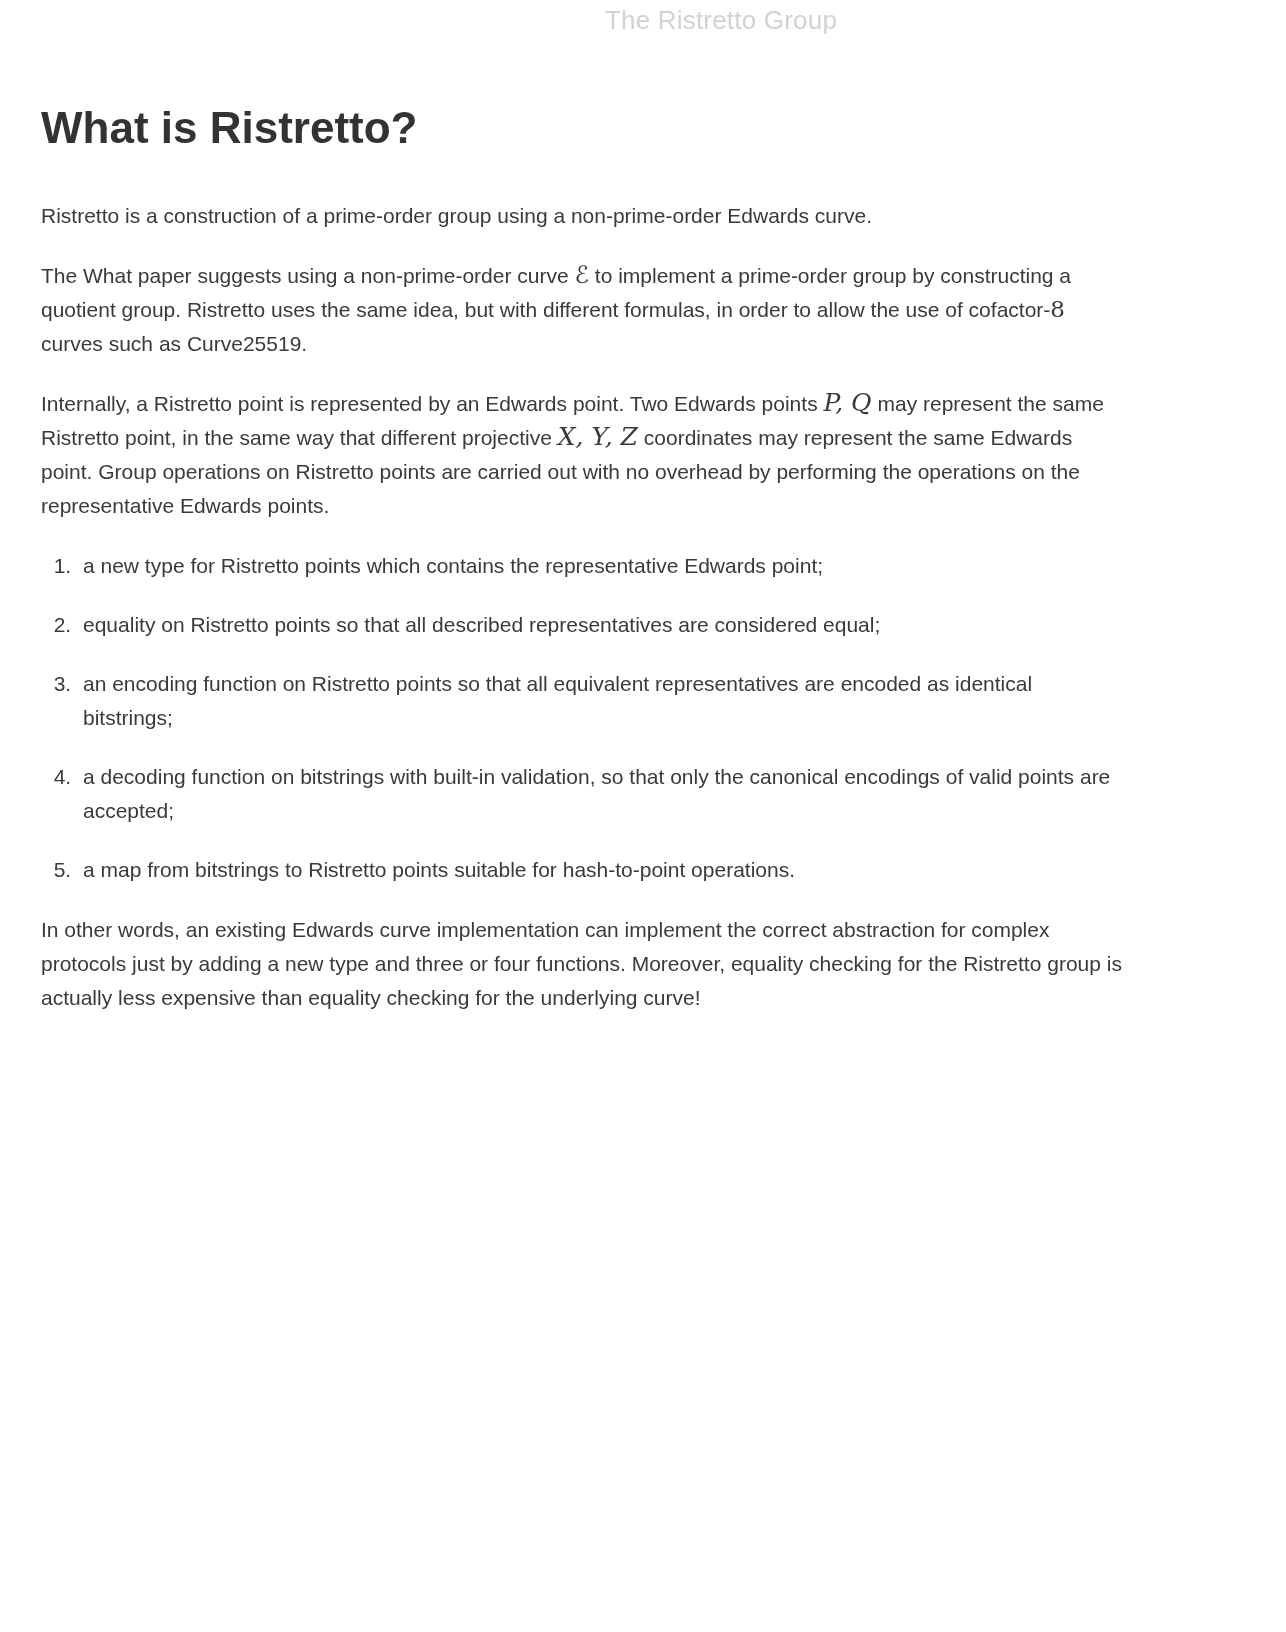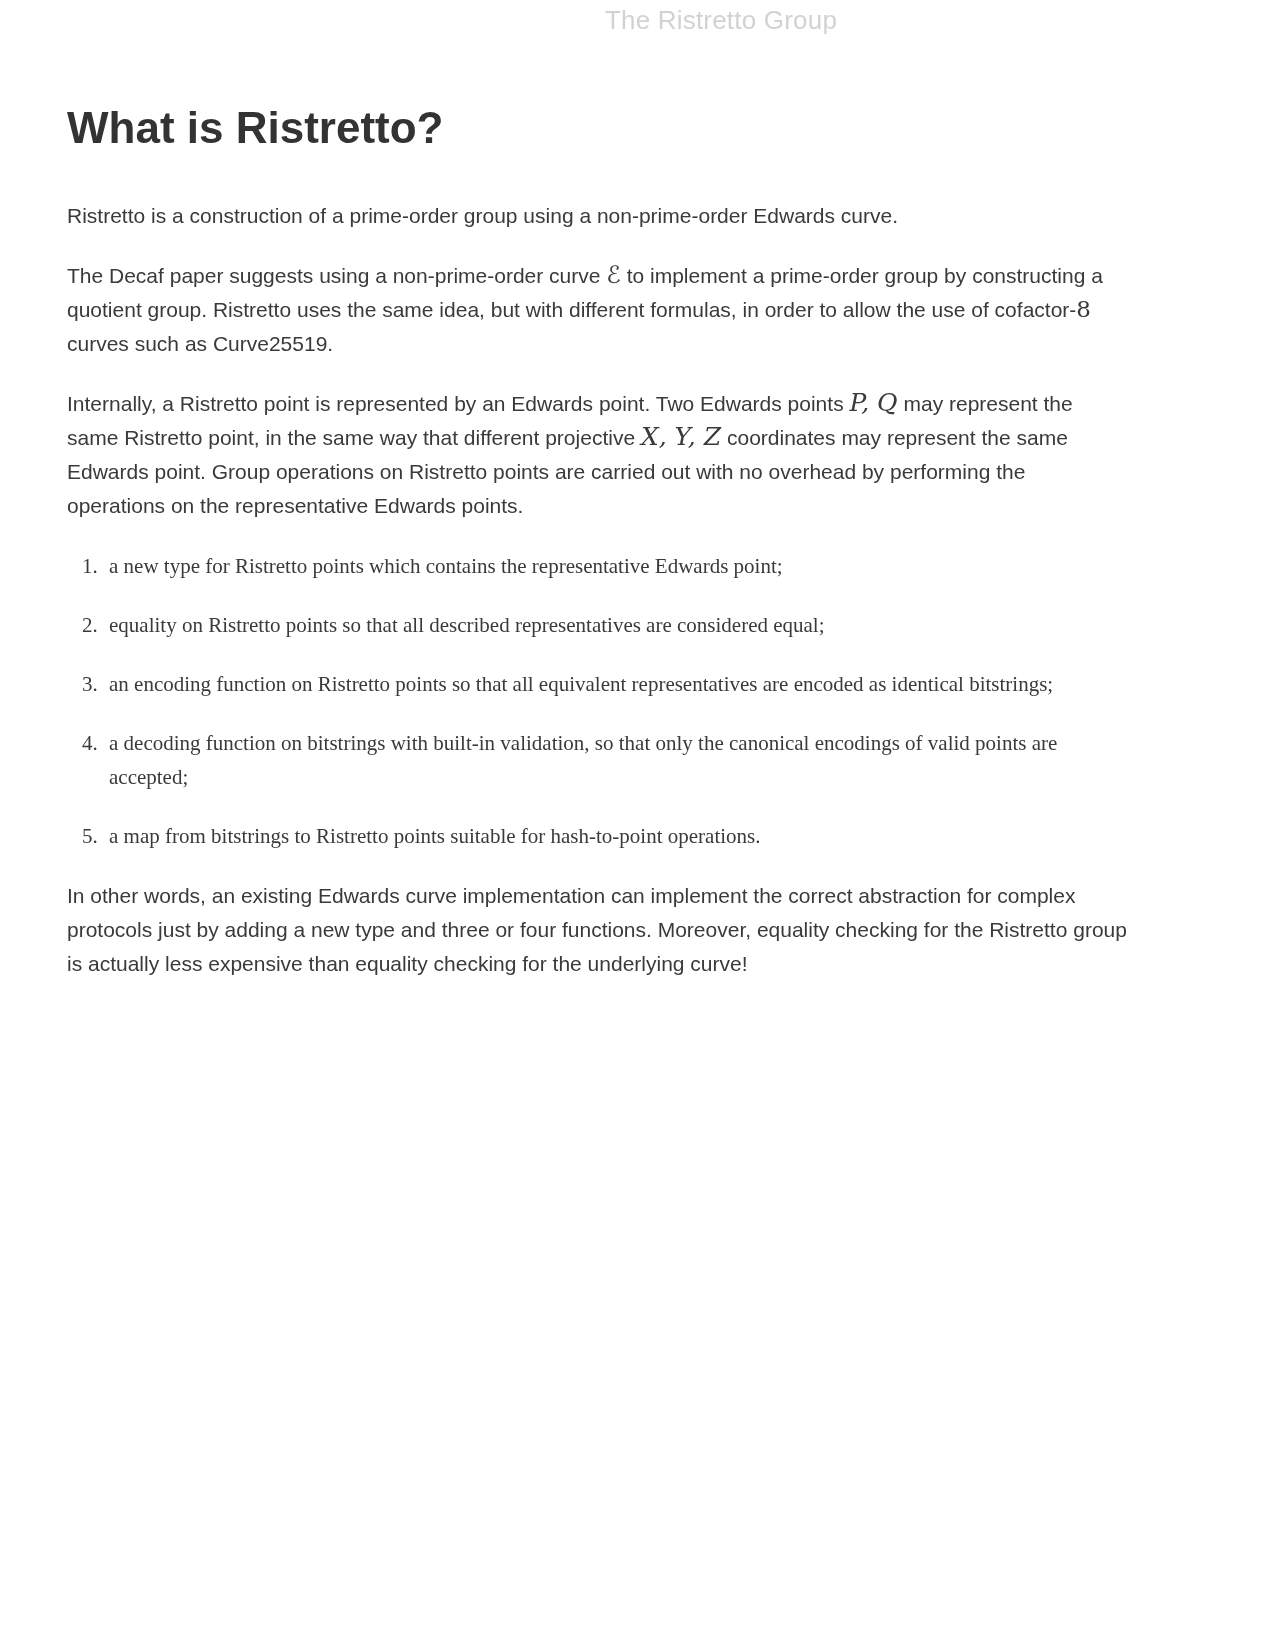--- a/index.html
+++ b/index.html
@@ -25,21 +25,21 @@
   }
   .menu-title{
     margin:0;
     font-size:26px;
     font-weight:400;
     color:var(--header-title);
     letter-spacing:0.2px;
   }
   .content{
     position:relative;
-    padding:100px 0 0 67px;
+    padding:100px 0 0 41px;
     width:1127px; 
   }
   .content h1{
     margin:0 0 44px 0;
     font-size:44px;
     line-height:55px;
     font-weight:700;
     color:var(--heading-text);
   }
   .content p{
@@ -49,21 +49,20 @@
   }
   ol.defs{
     margin:0 0 26px 0;
     padding:0 0 0 36px;
     font-size:21px;
     line-height:34px;
   }
   ol.defs li{
     margin:0 0 25px 0;
     padding-left:6px;
-    font-family:Liberation Serif, serif;
   }
   ol.defs li:last-child{margin-bottom:16px;}
   .math{
     font-family:"DejaVu Serif",serif;
     font-style:italic;
     font-size:25px;
     line-height:1;
   }
   .math-cal{
     font-family:"DejaVu Sans","DejaVu Serif",serif;
@@ -87,21 +86,21 @@
 <body>
 
 <header class="menu-bar">
   <h2 class="menu-title">The Ristretto Group</h2>
 </header>
 
 <main class="content">
   <h1>What is Ristretto?</h1>
   <div id="paras-top">
       <p><span>Ristretto is a construction of a prime-order group using a non-prime-order Edwards curve.</span></p>
-      <p><span>The Decaf paper suggests using a non-prime-order curve </span><span class="math-cal">ℰ</span><span> to implement a prime-order group by constructing a quotient group. Ristretto uses the same idea, but with different formulas, in order to allow the use of cofactor-</span><span class="math-num">8</span><span> curves such as Curve25519.</span></p>
+      <p><span>The What paper suggests using a non-prime-order curve </span><span class="math-cal">ℰ</span><span> to implement a prime-order group by constructing a quotient group. Ristretto uses the same idea, but with different formulas, in order to allow the use of cofactor-</span><span class="math-num">8</span><span> curves such as Curve25519.</span></p>
       <p><span>Internally, a Ristretto point is represented by an Edwards point. Two Edwards points </span><span class="math">P, Q</span><span> may represent the same Ristretto point, in the same way that different projective </span><span class="math">X, Y, Z</span><span> coordinates may represent the same Edwards point. Group operations on Ristretto points are carried out with no overhead by performing the operations on the representative Edwards points.</span></p>
     </div>
   <ol class="defs" id="defs-list">
       <li><span>a new type for Ristretto points which contains the representative Edwards point;</span></li>
       <li><span>equality on Ristretto points so that all described representatives are considered equal;</span></li>
       <li><span>an encoding function on Ristretto points so that all equivalent representatives are encoded as identical bitstrings;</span></li>
       <li><span>a decoding function on bitstrings with built-in validation, so that only the canonical encodings of valid points are accepted;</span></li>
       <li><span>a map from bitstrings to Ristretto points suitable for hash-to-point operations.</span></li>
     </ol>
   <div id="paras-bottom">

